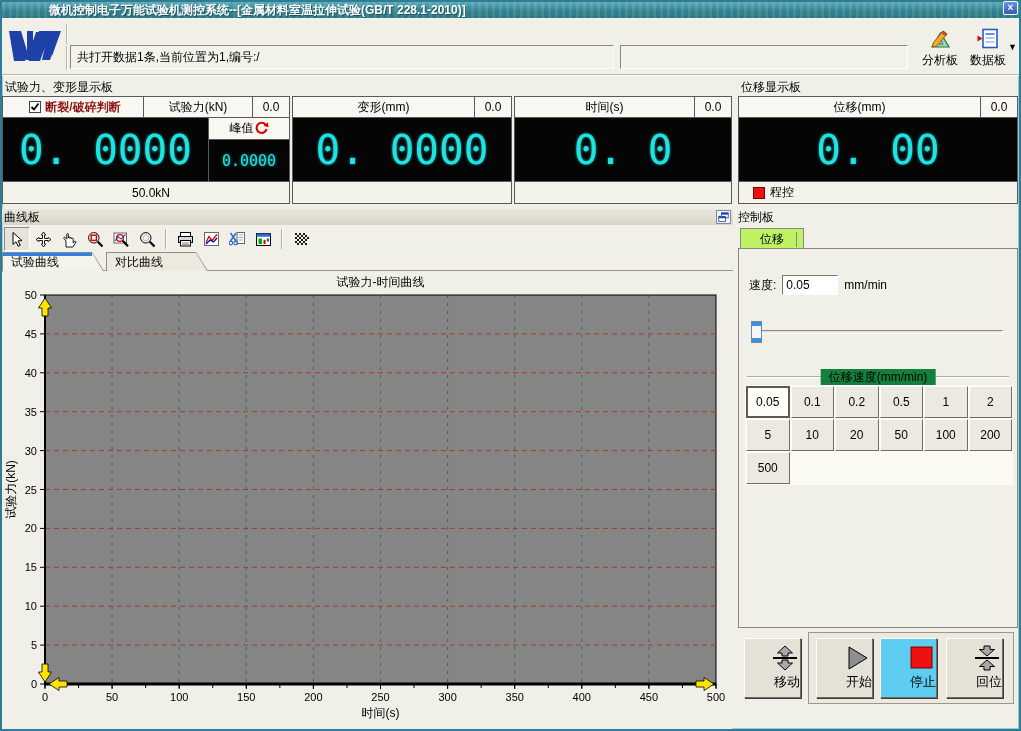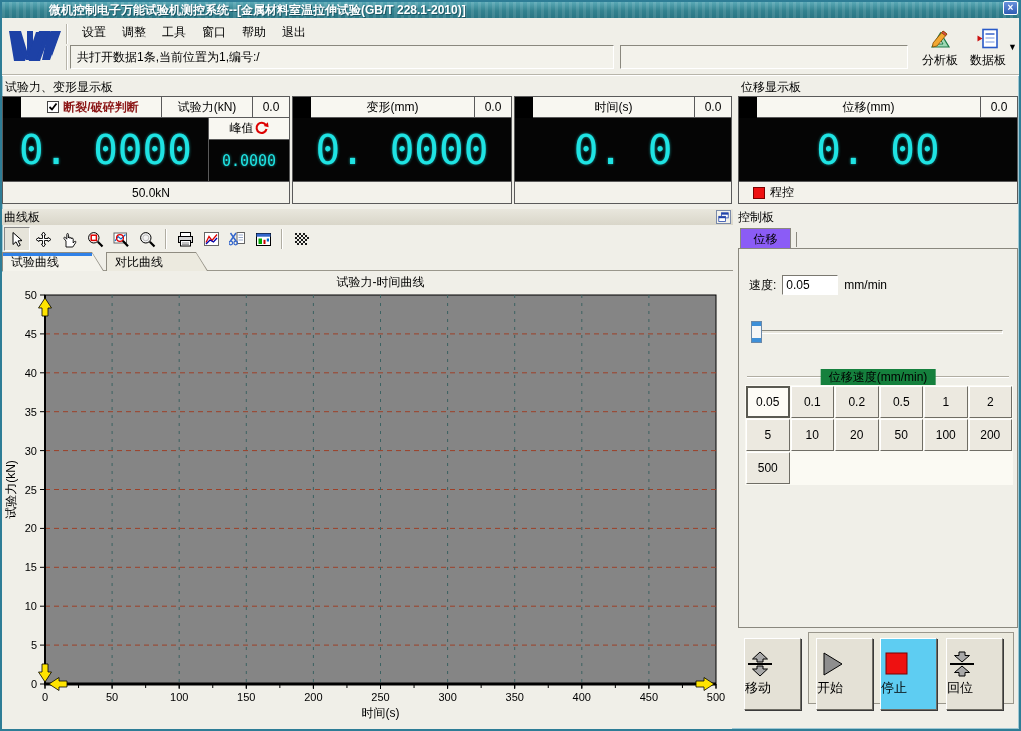--- a/index.html
+++ b/index.html
@@ -35,21 +35,21 @@
   .tb-analysis { left:914px; }
   .tb-data { left:962px; }
   .tb-arrow { position:absolute; left:1006px; top:24px; font-size:9px; cursor:pointer; }
   .menusep { position:absolute; left:2px; top:74px; width:1017px; height:2px; border-top:1px solid #b8b5aa; border-bottom:1px solid #ffffff; }
 
   
   .seclabel { position:absolute; font-size:12px; color:#000; }
 
   
   .unit { position:absolute; top:96px; height:108px; border:1px solid #5a5a5a; background:#000; display:flex; flex-direction:column; }
-  .unit .hdr { height:21px; display:flex; background:#ec4899; border-bottom:1px solid #5a5a5a;margin-left:18px; }
+  .unit .hdr { height:21px; display:flex; background:#ec4899; border-bottom:1px solid #5a5a5a; }
   .unit .hdr .cell { border-right:1px solid #5a5a5a; display:flex; align-items:center; justify-content:center; background:#f8f7f1; }
   .unit .hdr .title { flex:1; }
   .unit .hdr .badge { width:36px; border-right:none; font-size:12px; }
   .unit .body { flex:1; display:flex; background:#050505; }
   .unit .ftr { height:22px; background:#f3f2eb; border-top:1px solid #5a5a5a; display:flex; align-items:center; justify-content:center;padding-left:10px; }
   .digi { font-family:"DejaVu Sans Mono", monospace; color:#1fe3e3; text-shadow:0 0 3px rgba(30,230,230,.65); }
   .bigdigi { font-size:41px; line-height:60px; }
   .u-force { left:2px; width:288px; }
   .u-deform { left:292px; width:220px; }
   .u-time { left:514px; width:218px; }
@@ -76,41 +76,41 @@
   .tsep { width:2px; height:20px; border-left:1px solid #b0ada2; border-right:1px solid #fff; margin:0 5px; }
   .curve-tabs { position:absolute; left:2px; top:252px; width:731px; height:19px; display:flex; border-bottom:1px solid #9a978c; }
   .ctab { position:relative; width:102px; height:19px; margin-right:2px; clip-path:polygon(0 0, calc(100% - 12px) 0, 100% 100%, 0 100%); background:#8f8c81; cursor:pointer; }
   .ctab .inner { position:absolute; left:1px; top:1px; right:1px; bottom:0; clip-path:polygon(0 0, calc(100% - 11px) 0, 100% 100%, 0 100%); background:#eceadf; display:flex; align-items:center; padding-left:8px; font-size:12px; }
   .ctab.active .inner { background:#f4f3ec; }
   .ctab.active .stripe { position:absolute; left:1px; top:1px; width:calc(100% - 13px); height:3px; background:#2f81e8; z-index:2; }
   .chartbox { position:absolute; left:2px; top:272px; width:730px; height:457px; background:#f0efe8; }
 
   
   .ctrl-titlerow { position:absolute; left:738px; top:209px; width:280px; height:16px; display:flex; align-items:center; }
-  .ctrl-tab { position:absolute; left:740px; top:228px; width:51px; height:21px; background:#8b5cf6;
+  .ctrl-tab { position:absolute; left:740px; top:228px; width:64px; height:21px; background:#bef264;
     border:1px solid #8a887e; border-bottom:none; display:flex; align-items:center; justify-content:center; cursor:pointer; }
   .ctrl-tabline { position:absolute; left:796px; top:232px; width:1px; height:15px; background:#8a887e; }
   .ctrl-page { position:absolute; left:738px; top:248px; width:280px; height:380px; border:1px solid #8a887e; background:#f0efe8; }
   .speed-row { position:absolute; left:10px; top:26px; display:flex; align-items:center; gap:6px; }
   .speed-input { width:56px; height:20px; border:1px solid; border-color:#7a7870 #fff #fff #7a7870; background:#fff; font-size:12px; padding:1px 3px; font-family:"Liberation Sans",sans-serif; }
   .slider { position:absolute; left:12px; top:72px; width:252px; height:22px; }
   .slider .groove { position:absolute; left:0; right:0; top:9px; height:4px; background:#e8e6dd; border:1px solid; border-color:#8a887e #fff #fff #8a887e; }
   .slider .thumb { position:absolute; left:0; top:0; width:11px; height:22px; background:#f6f6f6; border:1px solid #6a88a8; cursor:pointer; }
   .slider .thumb::before, .slider .thumb::after { content:""; position:absolute; left:0; right:0; height:4px; background:#3d8fd8; }
   .slider .thumb::before { top:0; } .slider .thumb::after { bottom:0; }
   .groupline { position:absolute; left:8px; top:120px; width:262px; height:14px; }
   .groupline .rule { position:absolute; left:0; right:0; top:7px; border-top:1px solid #b0ada2; border-bottom:1px solid #fff; }
   .groupline .glabel { position:absolute; left:50%; transform:translateX(-50%); top:0; background:#15803d; padding:0 8px; white-space:nowrap; }
   .speed-grid { position:absolute; left:6px; top:136px; width:268px; height:100px; background:#fbfaf3;
      display:grid; grid-template-columns:repeat(6,1fr); grid-auto-rows:32px; gap:1px; align-content:start; padding:1px; }
   .sbtn { background:#ece9e0; border:1px solid; border-color:#fff #6f6d65 #6f6d65 #fff; display:flex; align-items:center; justify-content:center; font-size:12px; cursor:pointer; }
   .sbtn.sel { background:#fdfcf6; border:2px solid #5a5a52; }
 
-  .bigbtn { position:absolute; width:57px; height:72px; background:#e4e1d6; border:1px solid; border-color:#fff #6f6d65 #6f6d65 #fff;
-     box-shadow:1px 1px 0 #3a3a3a; display:flex; flex-direction:column; align-items:flex-start; justify-content:center; gap:2px; cursor:pointer; }
+  .bigbtn { position:absolute; width:57px; height:60px; background:#e4e1d6; border:1px solid; border-color:#fff #6f6d65 #6f6d65 #fff;
+     box-shadow:1px 1px 0 #3a3a3a; display:flex; flex-direction:column; align-items:flex-end; justify-content:center; gap:2px; cursor:pointer; }
   .bigbtn svg { width:30px; height:26px; }
   .bigbtn .blab { font-size:13px; }
   .btn-move  { left:744px; top:638px; }
   .btn-frame { position:absolute; left:808px; top:632px; width:206px; height:72px; border:1px solid #9a978c; background:#eceade; }
   .btn-start { left:816px; top:638px; }
   .btn-stop  { left:880px; top:638px; background:#5ecdf2; }
   .btn-return{ left:946px; top:638px; }
 </style>
 </head>
 <body>
@@ -123,28 +123,20 @@
   <div class="close-btn">×</div>
 
   <div class="menuzone">
     <svg class="logo" viewBox="0 0 58 40">
       <path d="M3 5 L15 5 L21 25 L21 5 L27 5 L27 25 L33 5 L45 5 L34 35 L23 35 L21 29 L19 35 L8 35 Z
                M45 5 L55 5 L46 30 Z" fill="#1d41a6"></path>
       <path d="M4 6 L14 6 L22 30 L30 6 L40 6 L30 34 L20 34 Z M42 6 L54 6 L44 34 L36 34 Z" fill="#1d41a6"></path>
     </svg>
     <div class="vsep1"></div>
     <div class="vsep2"></div>
-    <div class="menu-items" id="menu-items">
-        <span>设置</span>
-        <span>调整</span>
-        <span>工具</span>
-        <span>窗口</span>
-        <span>帮助</span>
-        <span>退出</span>
-      </div>
     <div class="statusbox sb1">
       <span>共打开数据1条,当前位置为1,编号:/</span>
     </div>
     <div class="statusbox sb2"></div>
 
     <div class="tbbtn tb-analysis">
       <svg viewBox="0 0 24 24">
         <polygon points="4,20 21,20 12.5,6" fill="#9fd8b4" stroke="#1e7a46" stroke-width="1.2"></polygon>
         <polygon points="9,17 15,17 12,12" fill="#f0efe8" stroke="#1e7a46"></polygon>
         <path d="M5 16 L15 4 L19 7 L9 19 L4.5 20 Z" fill="#f2a832" stroke="#8a4a00" stroke-width="0.8"></path>

